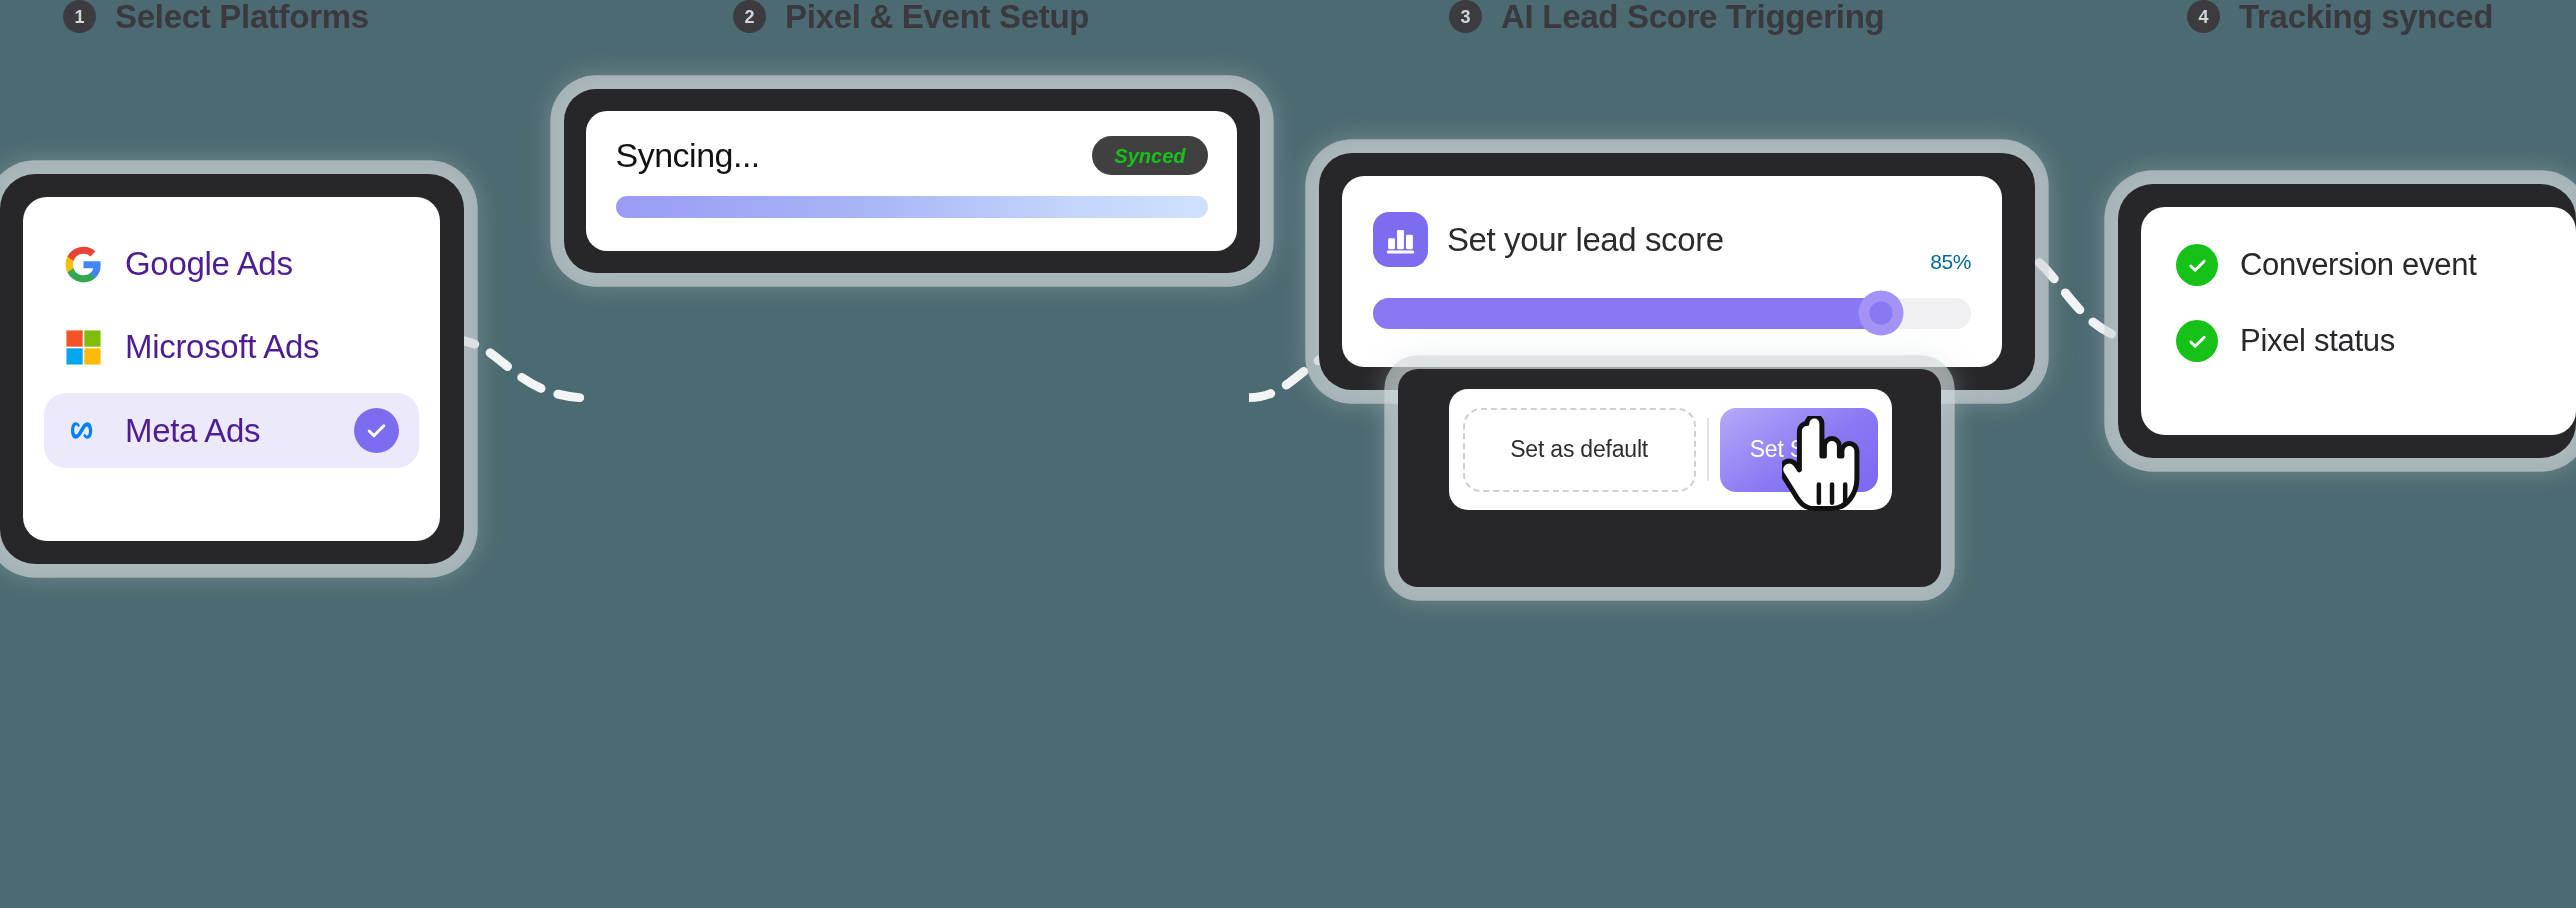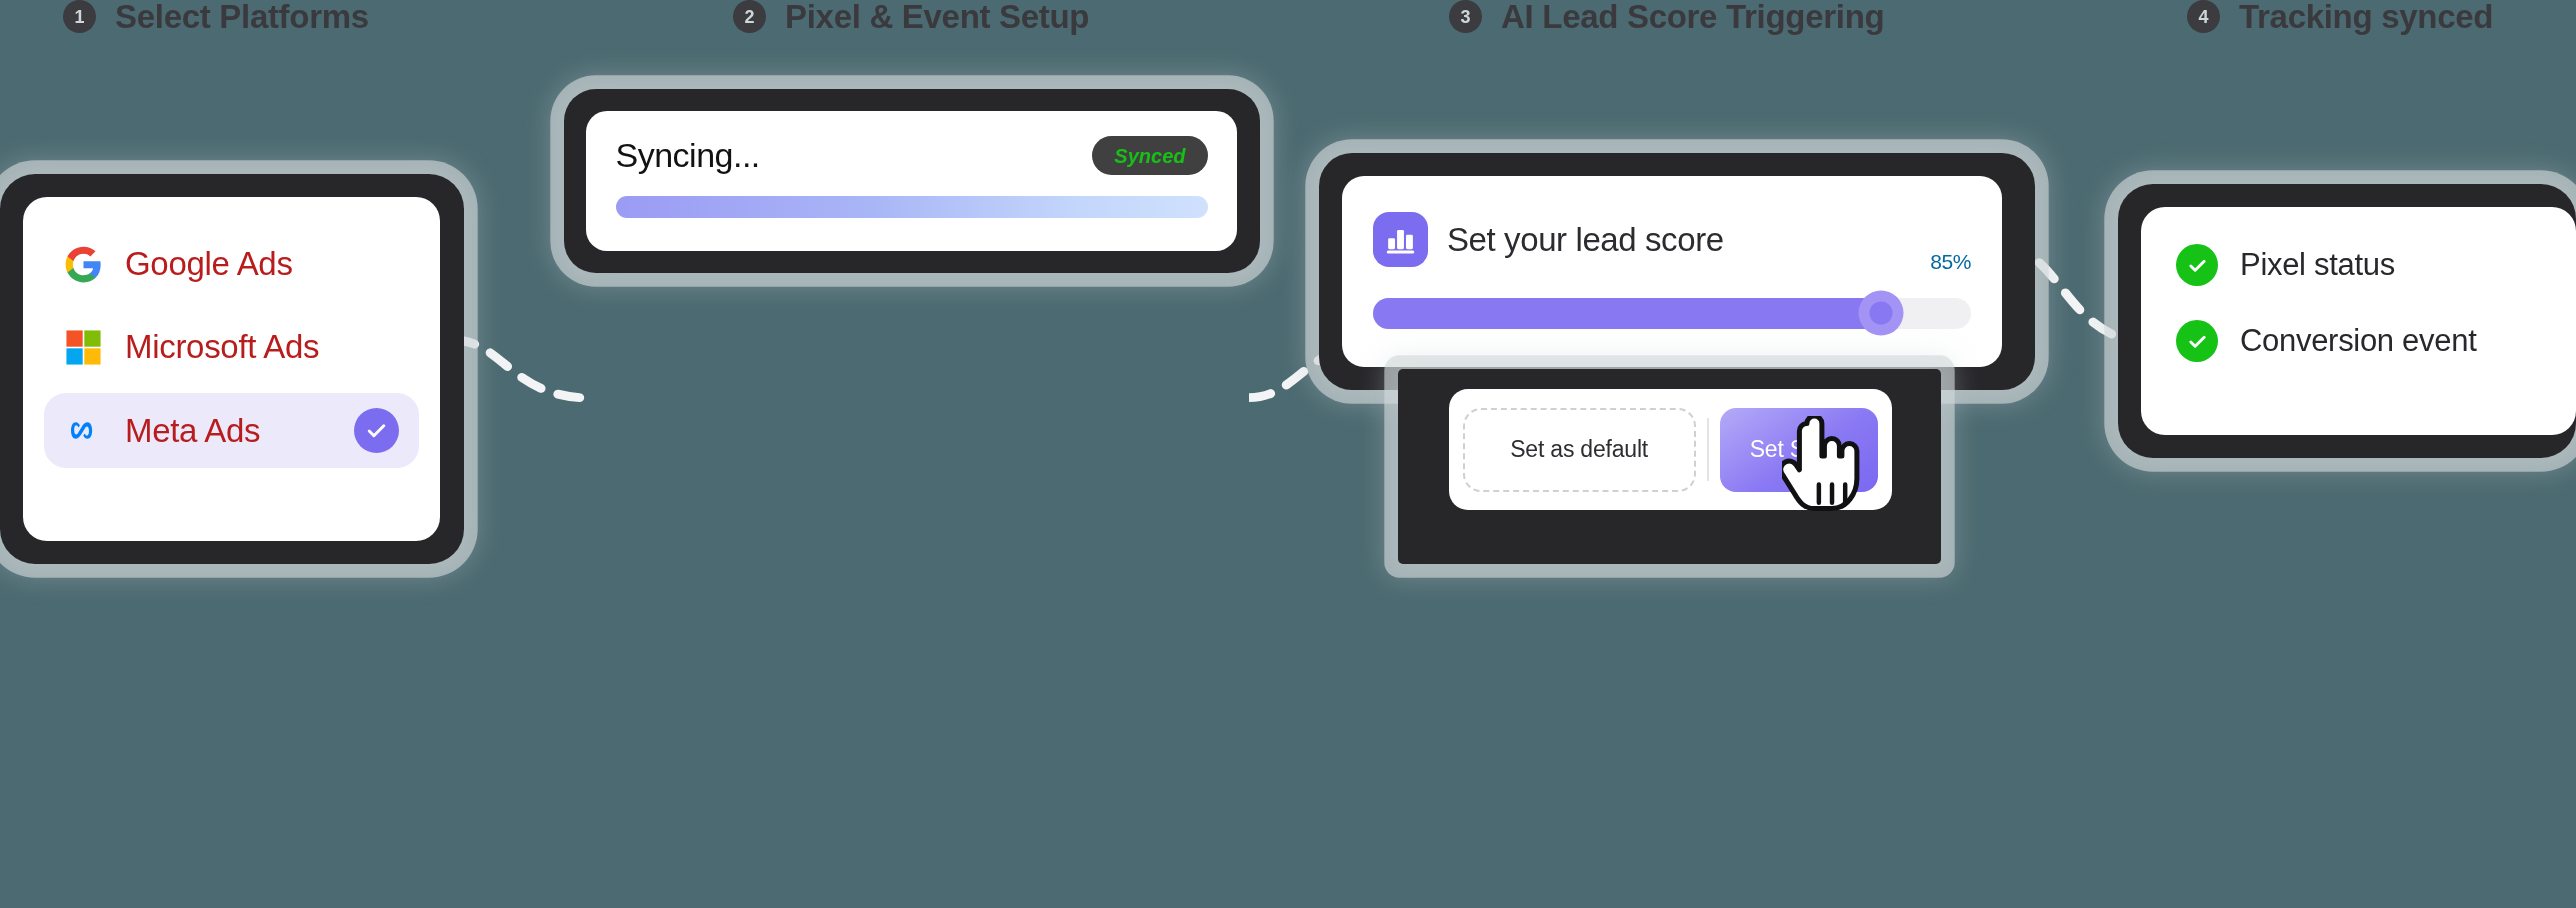--- a/index.html
+++ b/index.html
@@ -73,21 +73,21 @@
     display: flex;
     align-items: center;
     gap: 22px;
     height: 75px;
     padding: 0 20px;
     border-radius: 22px;
   }
   .plat-row.selected { background: #ece9fb; }
   .plat-label {
     font-size: 33px;
-    color: #b91c1c;
+    color: #4c1d95;
     font-weight: 400;
     letter-spacing: -0.3px;
     white-space: nowrap;
   }
   .plat-icon { width: 39px; height: 39px; flex: 0 0 auto; display: block; }
   .check-badge {
     margin-left: auto;
     width: 45px; height: 45px;
     border-radius: 50%;
     background: #7c6df0;
@@ -150,21 +150,21 @@
     color: #ffffff;
     font-size: 27px;
     display: flex; align-items: center; justify-content: center;
     letter-spacing: -0.2px;
     margin-top: 8.4px;
   }
 
   
   #frame-3a { left: 1319px; top: 153px; width: 716px; height: 237px; border-radius: 33px; }
   #screen-3a { left: 23px; top: 23px; width: 660px; height: 191px; border-radius: 22px; }
-  #frame-3b { left: 1398px; top: 369px; width: 543px; height: 195px; border-radius: 5px; }
+  #frame-3b { left: 1398px; top: 369px; width: 543px; height: 218px; border-radius: 20px; }
   #screen-3b { left: 51px; top: 20px; width: 443px; height: 121px; border-radius: 19px; }
 
   .score-head {
     display: flex; align-items: center; gap: 19px;
     padding: 29.5px 31px 0 31px;
   }
   .score-icon {
     width: 55px; height: 55px;
     border-radius: 16px;
     background: #7c6df0;
@@ -370,30 +370,30 @@
   <div class="frame" id="frame-4">
     <div class="screen" id="screen-4">
       <div class="status-list">
 
         <div class="status-row">
           <span class="status-check">
             <svg width="23" height="23" viewBox="0 0 24 24" fill="none">
               <path d="M5 12.5l4.5 4.5L19 7.5" stroke="#ffffff" stroke-width="3" stroke-linecap="round" stroke-linejoin="round"></path>
             </svg>
           </span>
-          <span class="status-label">Pixel status</span>
+          <span class="status-label">Conversion event</span>
         </div>
 
         <div class="status-row">
           <span class="status-check">
             <svg width="23" height="23" viewBox="0 0 24 24" fill="none">
               <path d="M5 12.5l4.5 4.5L19 7.5" stroke="#ffffff" stroke-width="3" stroke-linecap="round" stroke-linejoin="round"></path>
             </svg>
           </span>
-          <span class="status-label">Conversion event</span>
+          <span class="status-label">Pixel status</span>
         </div>
 
       </div>
     </div>
   </div>
 
 </div>
 
 
 </body></html>

